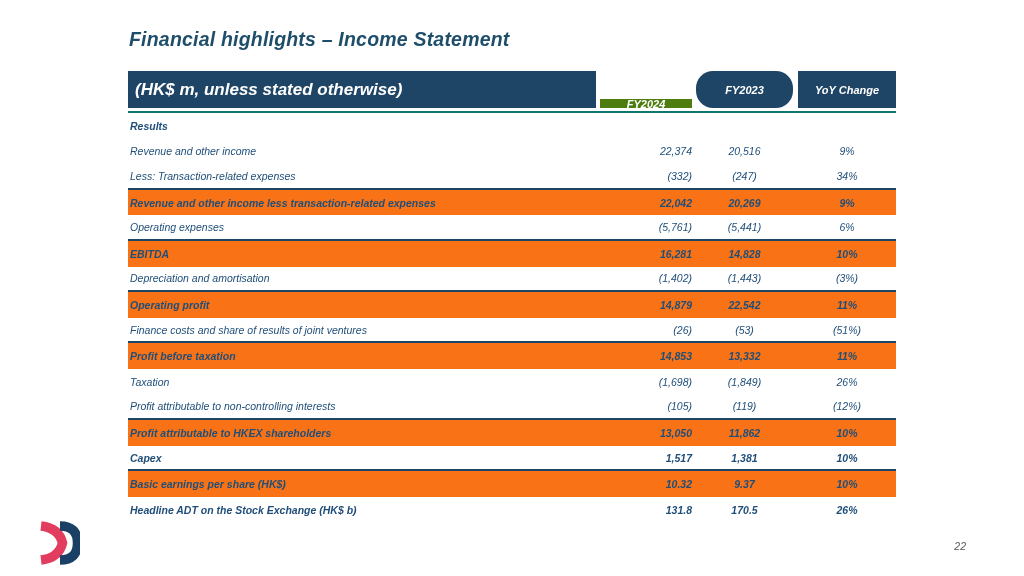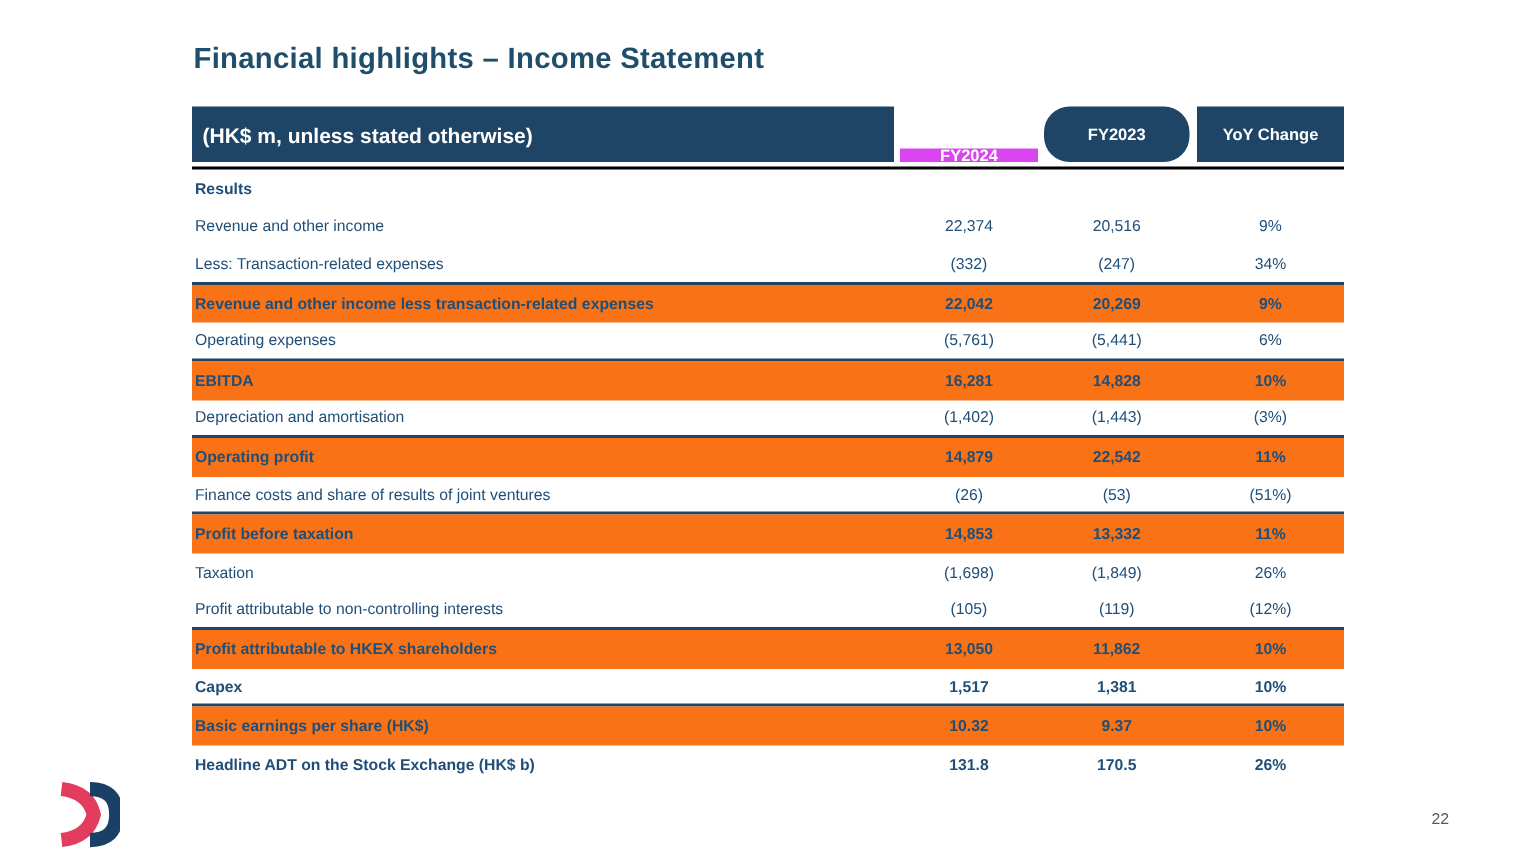--- a/index.html
+++ b/index.html
@@ -3,20 +3,21 @@
 <meta charset="utf-8">
 <style>
   html, body { margin: 0; padding: 0; background: #ffffff; }
   .slide {
     position: relative;
     width: 1004px;
     height: 576px;
     background: #ffffff;
     overflow: hidden;
     font-family: "Liberation Sans", sans-serif;
+    font-style: italic;
   }
   .title {
     position: absolute;
     left: 129px;
     top: 28px;
     font-size: 19.5px;
     font-weight: bold;
     color: #1F4E6B;
     letter-spacing: 0.2px;
   }
@@ -25,61 +26,61 @@
     left: 128px;
     top: 71px;
     width: 768px;
   }
   .header-row { display: flex; height: 37px; }
   .h-label {
     flex: 1;
     background: #1E4565;
     color: #ffffff;
     font-weight: bold;
-    font-size: 14px;
+    font-size: 17px;
     display: flex;
     align-items: center;
     padding-left: 7px;
     box-sizing: border-box;
     margin-right: 4px;
   }
   .h-cell {
     background: #1E4565;
     color: #ffffff;
     font-weight: bold;
     font-size: 11px;
     display: flex;
     align-items: center;
     justify-content: center;
     box-sizing: border-box;
   }
-  .h-cell.c1 { width: 92px; background: #d946ef; margin-right: 4px; margin-top: 28px; }
+  .h-cell.c1 { width: 92px; background: #4d7c0f; margin-right: 4px; margin-top: 28px; }
   .h-cell.c2 { width: 97px; margin-right: 5px; border-radius: 17px; }
   .h-cell.c3 { width: 98px; }
   .rows {
     margin-top: 3px;
-    border-top: 2px solid #000000;
+    border-top: 2px solid #0f766e;
   }
   .row {
     display: flex;
     height: 25.6px;
     align-items: center;
     font-size: 10.5px;
     color: #1F4E79;
     box-sizing: border-box;
   }
   .row .r-label {
     flex: 1;
     padding-left: 2px;
     margin-right: 4px;
     white-space: nowrap;
     overflow: hidden;
   }
   .row .r-cell { text-align: center; box-sizing: border-box; }
-  .row .r-cell.c1 { width: 92px; margin-right: 4px; }
+  .row .r-cell.c1 { width: 92px; margin-right: 4px; text-align: right; }
   .row .r-cell.c2 { width: 97px; margin-right: 5px; }
   .row .r-cell.c3 { width: 98px; }
   .row.bold { font-weight: bold; }
   .row.highlight { background: #f97316; }
   .row.bb { border-bottom: 2px solid #1E4565; }
   .logo {
     position: absolute;
     left: 33px;
     top: 520px;
     width: 47px;

